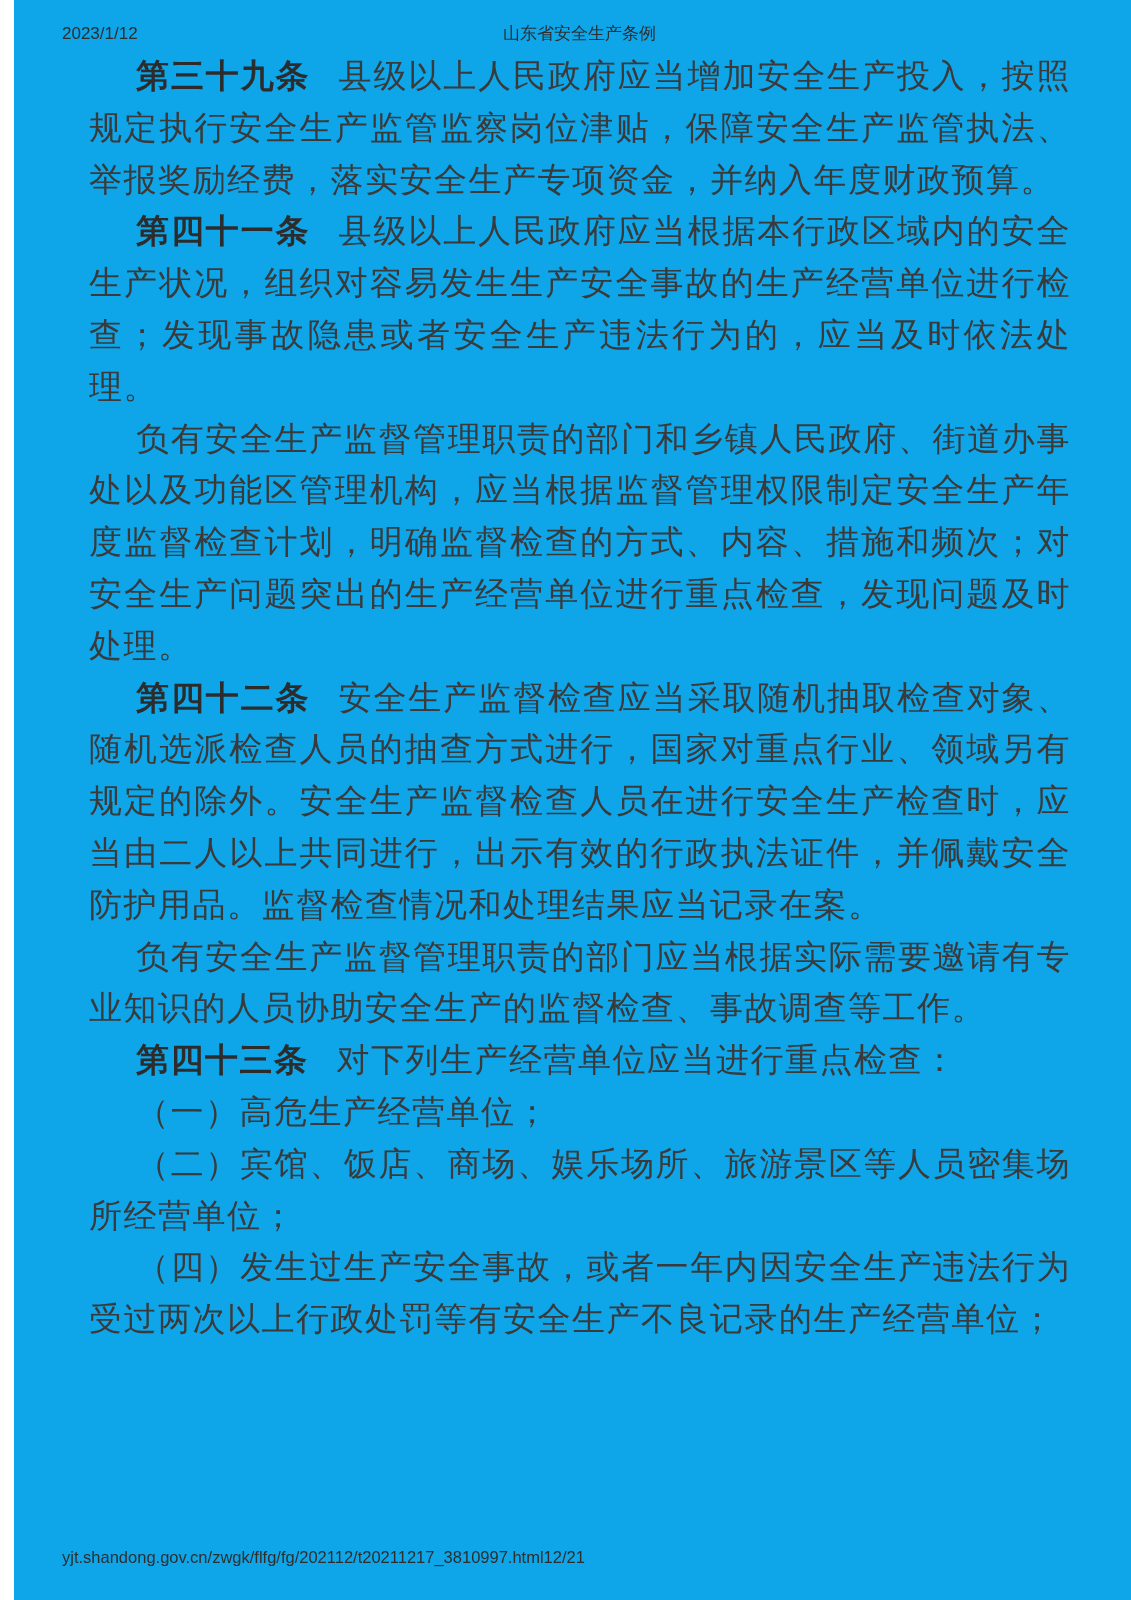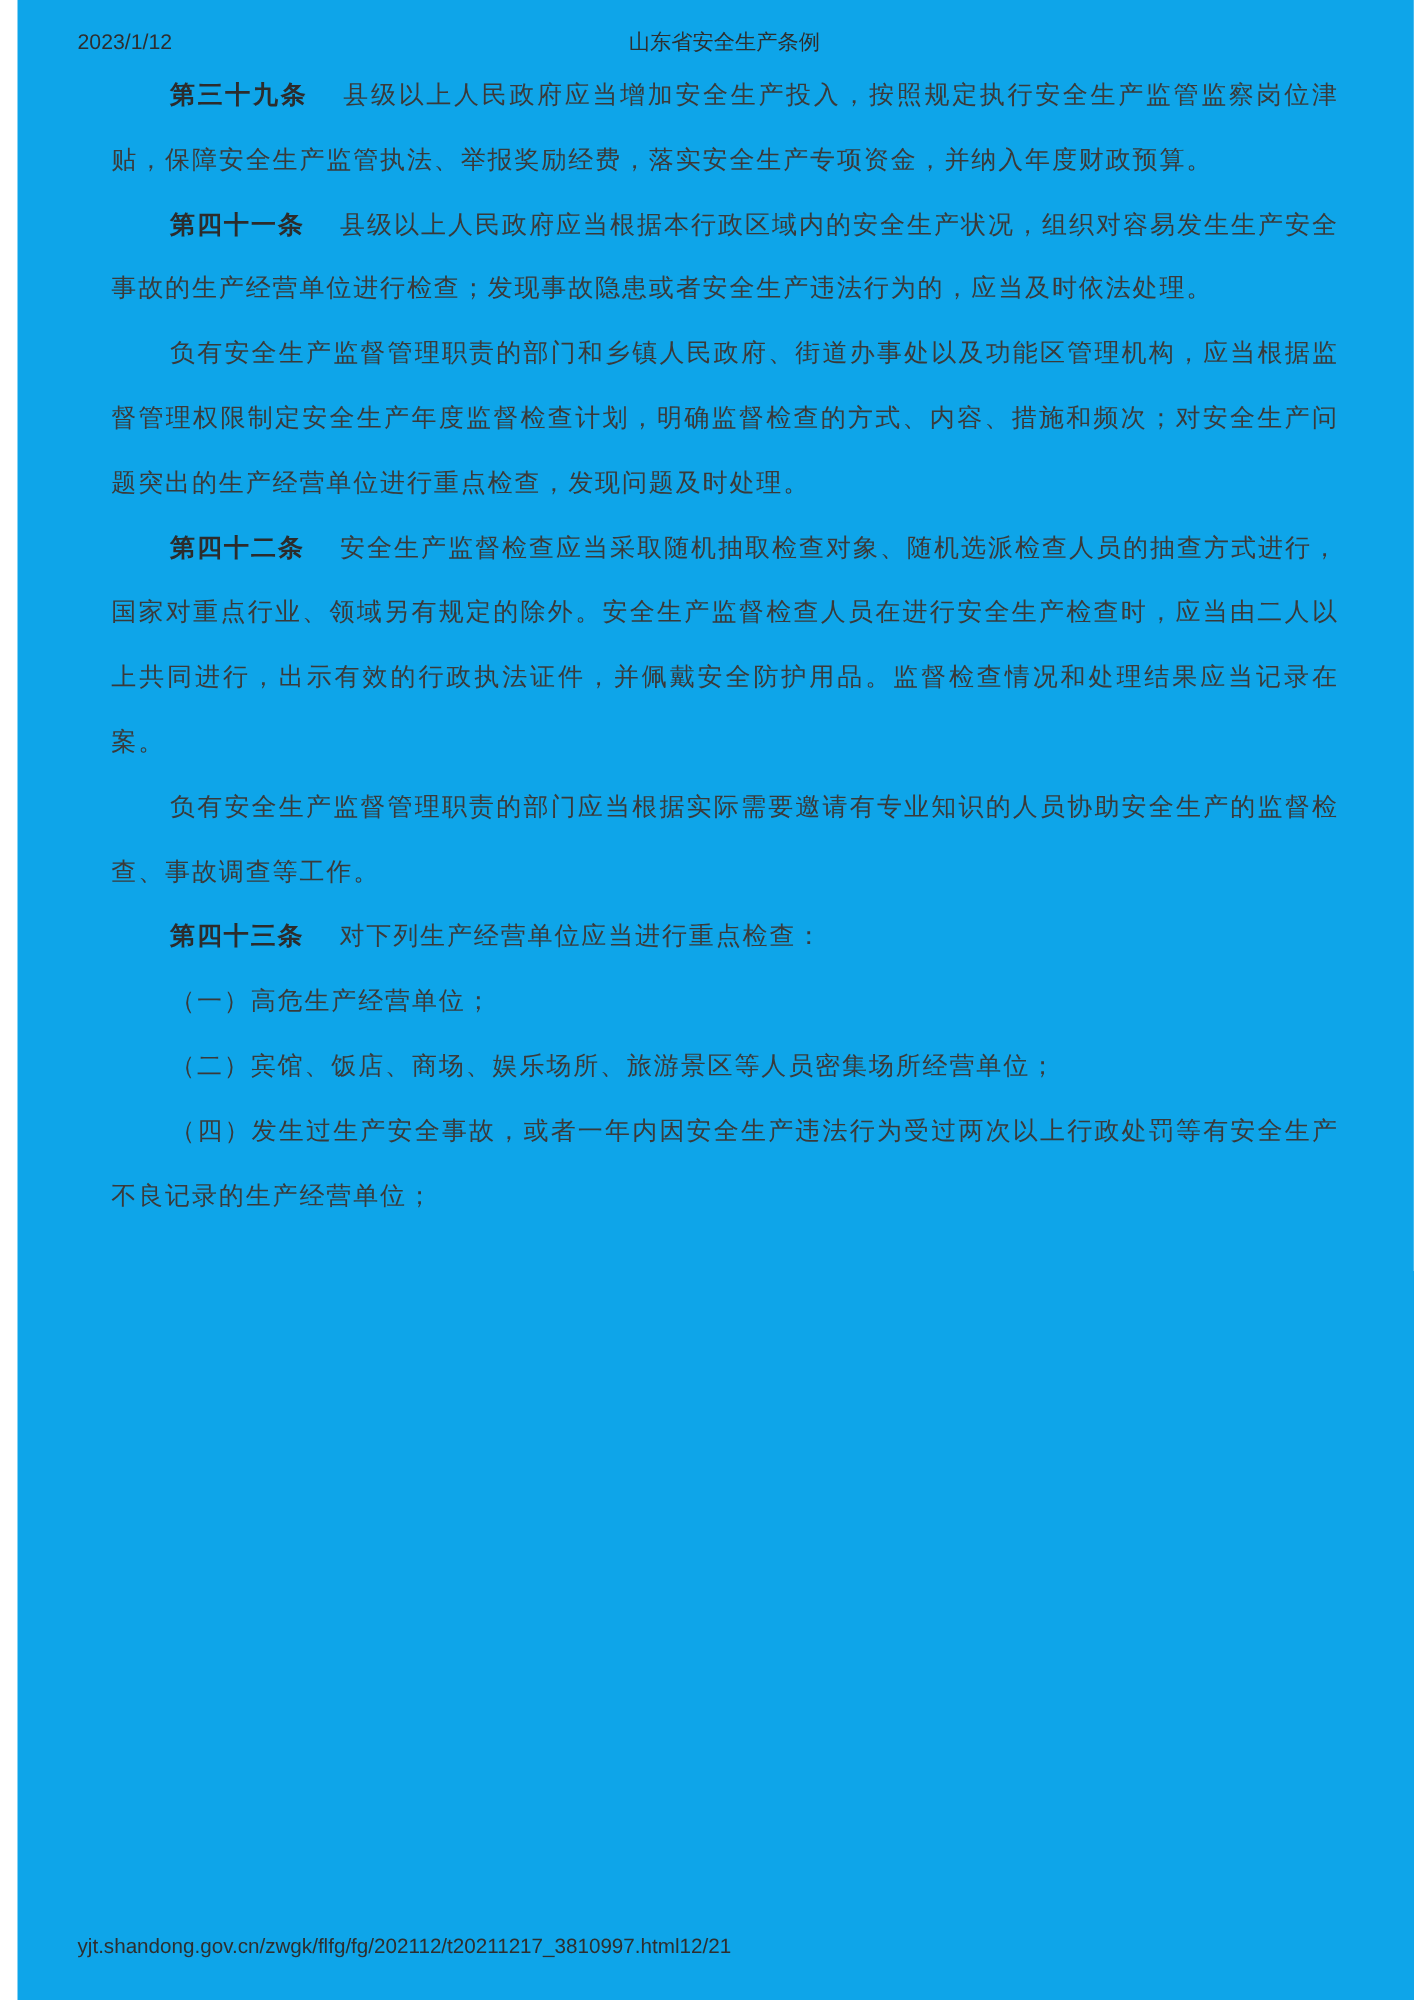--- a/index.html
+++ b/index.html
@@ -31,21 +31,21 @@
   }
   .header-date { justify-self: start; }
   .header-title { justify-self: center; }
   .header-spacer { justify-self: end; }
   
   .content {
     position: absolute;
     top: 51px;
     left: 75px;
     width: 982px;
-    font-size: 20px;
+    font-size: 33px;
     line-height: 51.8px;
     letter-spacing: 1.5px;
     text-align: justify;
     color: #3a3a3a;
   }
   .para {
     text-indent: 47px;
     margin: 0;
     padding: 0;
   }

